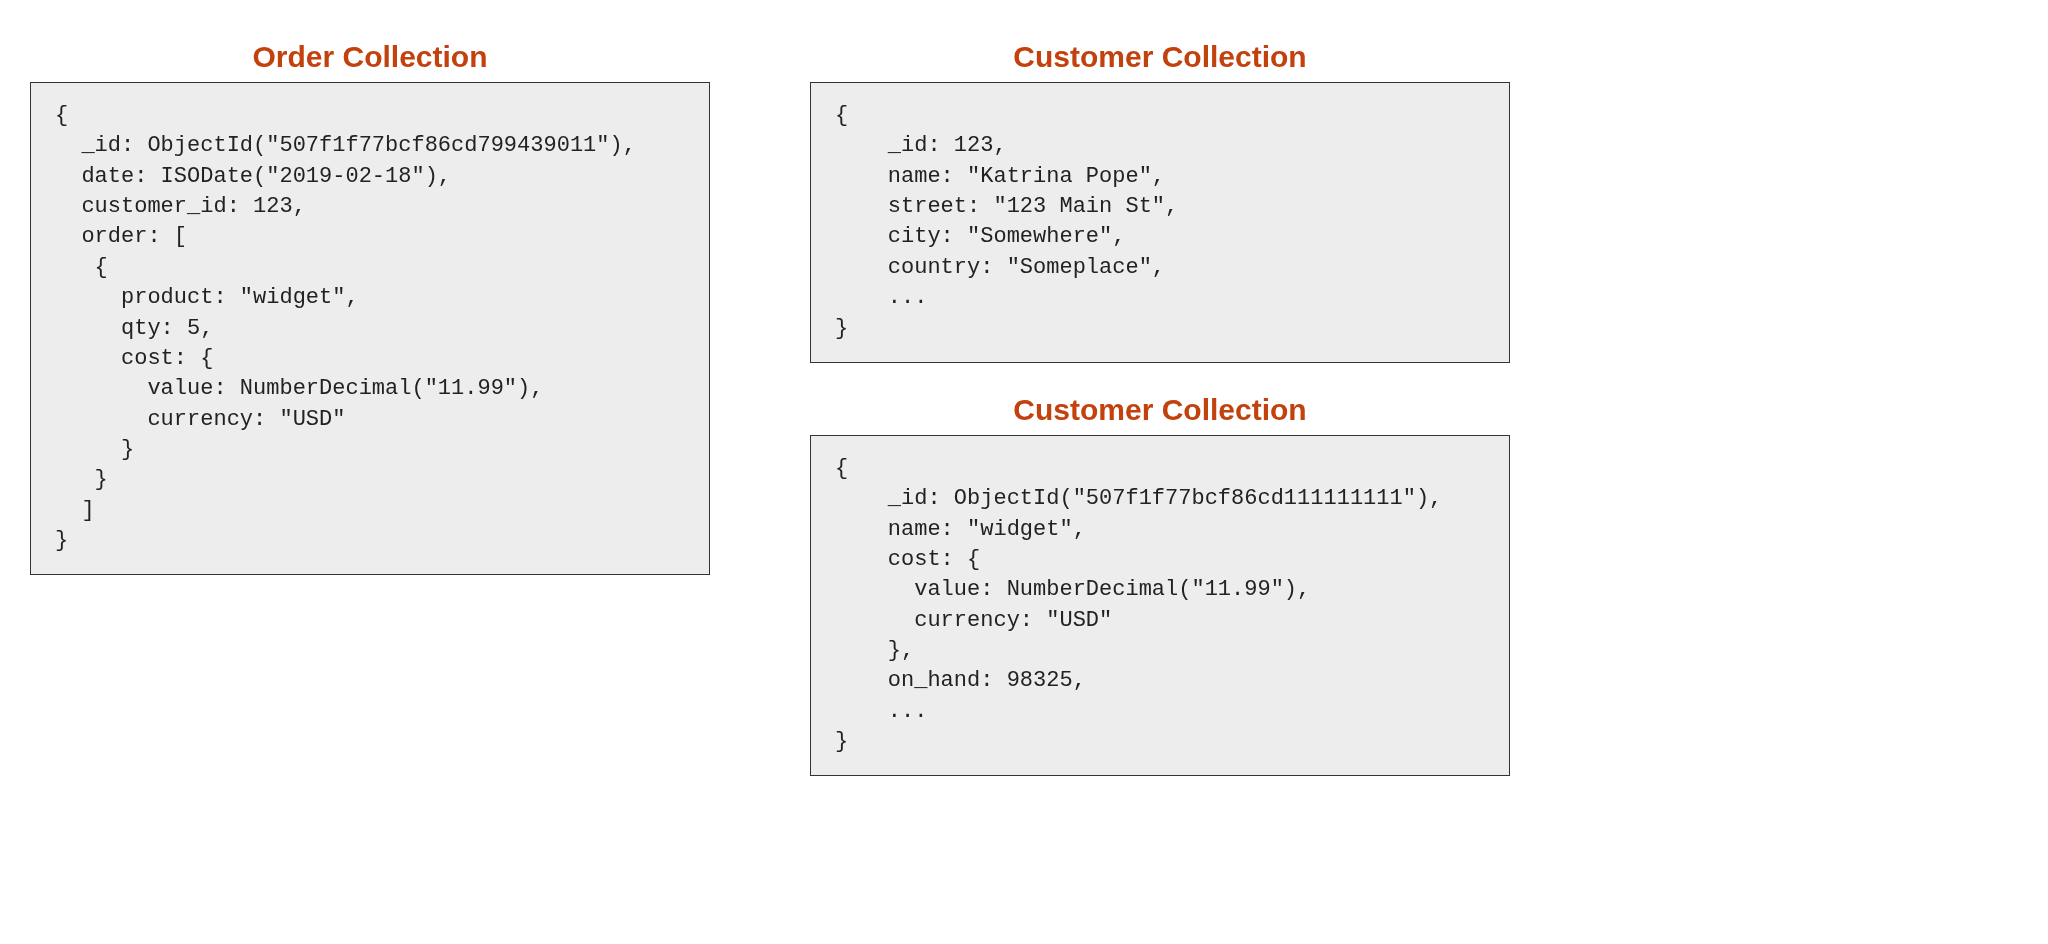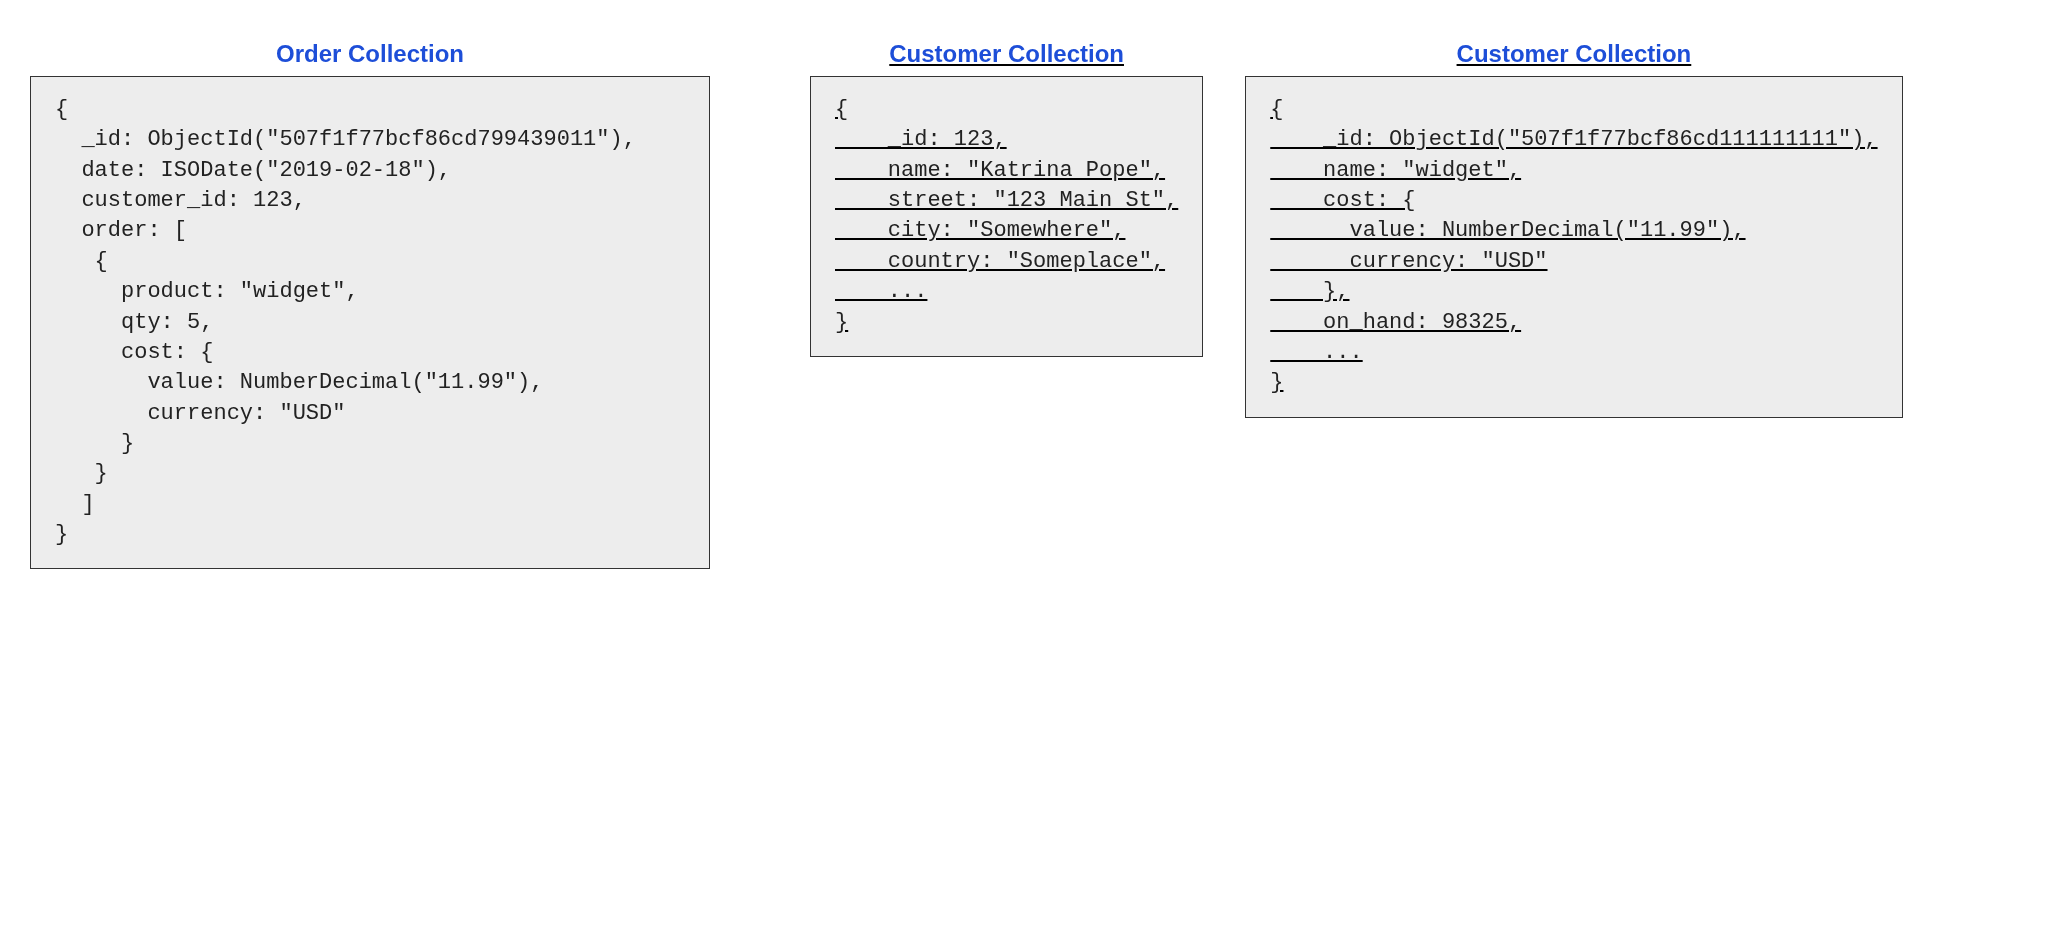--- a/index.html
+++ b/index.html
@@ -18,27 +18,26 @@
       display: flex;
       gap: 100px;
       padding: 40px 30px;
     }
     .left-col {
       flex: 0 0 680px;
     }
     .right-col {
       flex: 0 0 700px;
       display: flex;
-      flex-direction: row;
-      gap: 42px;
-      text-decoration: underline;
+      flex-direction: column;
+      gap: 30px;
     }
     .section-title {
-      color: #1d4ed8;
-      font-size: 24px;
+      color: #c2410c;
+      font-size: 30px;
       font-weight: bold;
       text-align: center;
       margin-bottom: 8px;
     }
     .code-box {
       background: #ededed;
       border: 1.5px solid #333;
       padding: 18px 24px;
     }
     .code-box pre {

